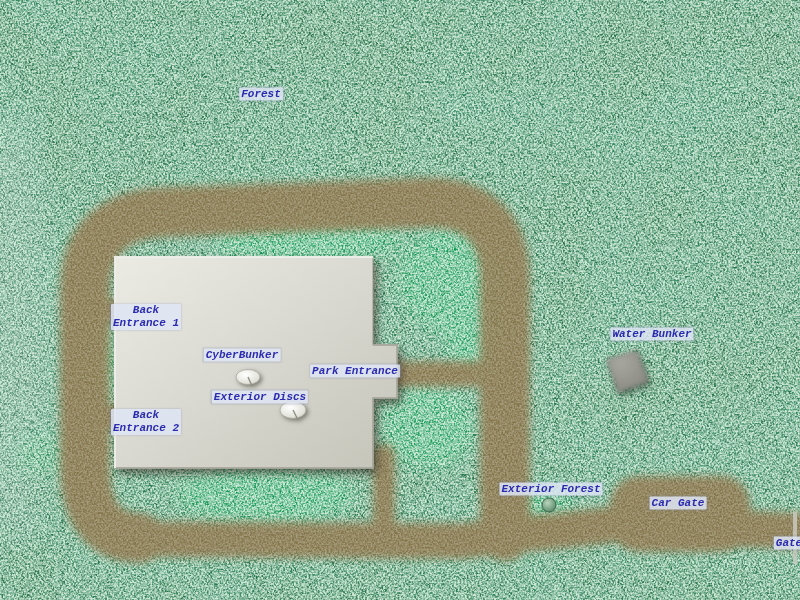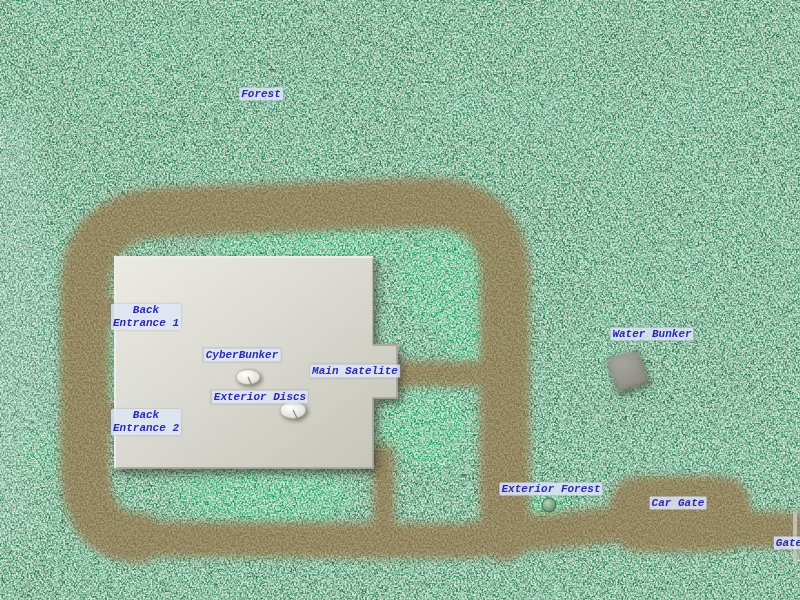--- a/index.html
+++ b/index.html
@@ -125,21 +125,21 @@
     <circle cx="549" cy="505" r="7" fill="url(#lightGrad)" stroke="#2f5a40" stroke-width="0.8"></circle>
 
     <rect x="793" y="512" width="4" height="52" fill="#c9c9c0" opacity="0.85"></rect>
   </svg>
 
   <div class="map-label" style="left: 261px; top: 94px; background: rgba(222, 229, 244, 0.85); color: rgb(43, 43, 176);">Forest</div>
   <div class="map-label" style="left: 146px; top: 317px; background: rgba(222, 229, 244, 0.85); color: rgb(43, 43, 176);">Back
 Entrance 1</div>
   <div class="map-label" style="left: 234px; top: 355px; background: rgba(222, 229, 244, 0.85); color: rgb(43, 43, 176); margin-left: 8px;">CyberBunker</div>
   <div class="map-label" style="left: 260px; top: 397px; background: rgba(222, 229, 244, 0.85); color: rgb(43, 43, 176);">Exterior Discs</div>
-  <div class="map-label" style="left: 355px; top: 371px; background: rgba(222, 229, 244, 0.85); color: rgb(43, 43, 176);">Main Satelite</div>
+  <div class="map-label" style="left: 355px; top: 371px; background: rgba(222, 229, 244, 0.85); color: rgb(43, 43, 176);">Park Entrance</div>
   <div class="map-label" style="left: 146px; top: 422px; background: rgba(222, 229, 244, 0.85); color: rgb(43, 43, 176);">Back
 Entrance 2</div>
   <div class="map-label" style="left: 652px; top: 334px; background: rgba(222, 229, 244, 0.85); color: rgb(43, 43, 176);">Water Bunker</div>
   <div class="map-label" style="left: 551px; top: 489px; background: rgba(222, 229, 244, 0.85); color: rgb(43, 43, 176);">Exterior Forest</div>
   <div class="map-label" style="left: 678px; top: 503px; background: rgba(222, 229, 244, 0.85); color: rgb(43, 43, 176);">Car Gate</div>
   <div class="map-label" style="left: 777px; top: 543px; background: rgba(222, 229, 244, 0.85); color: rgb(43, 43, 176); margin-left: 12px;">Gate</div>
 
 </div>
 
 </body></html>

